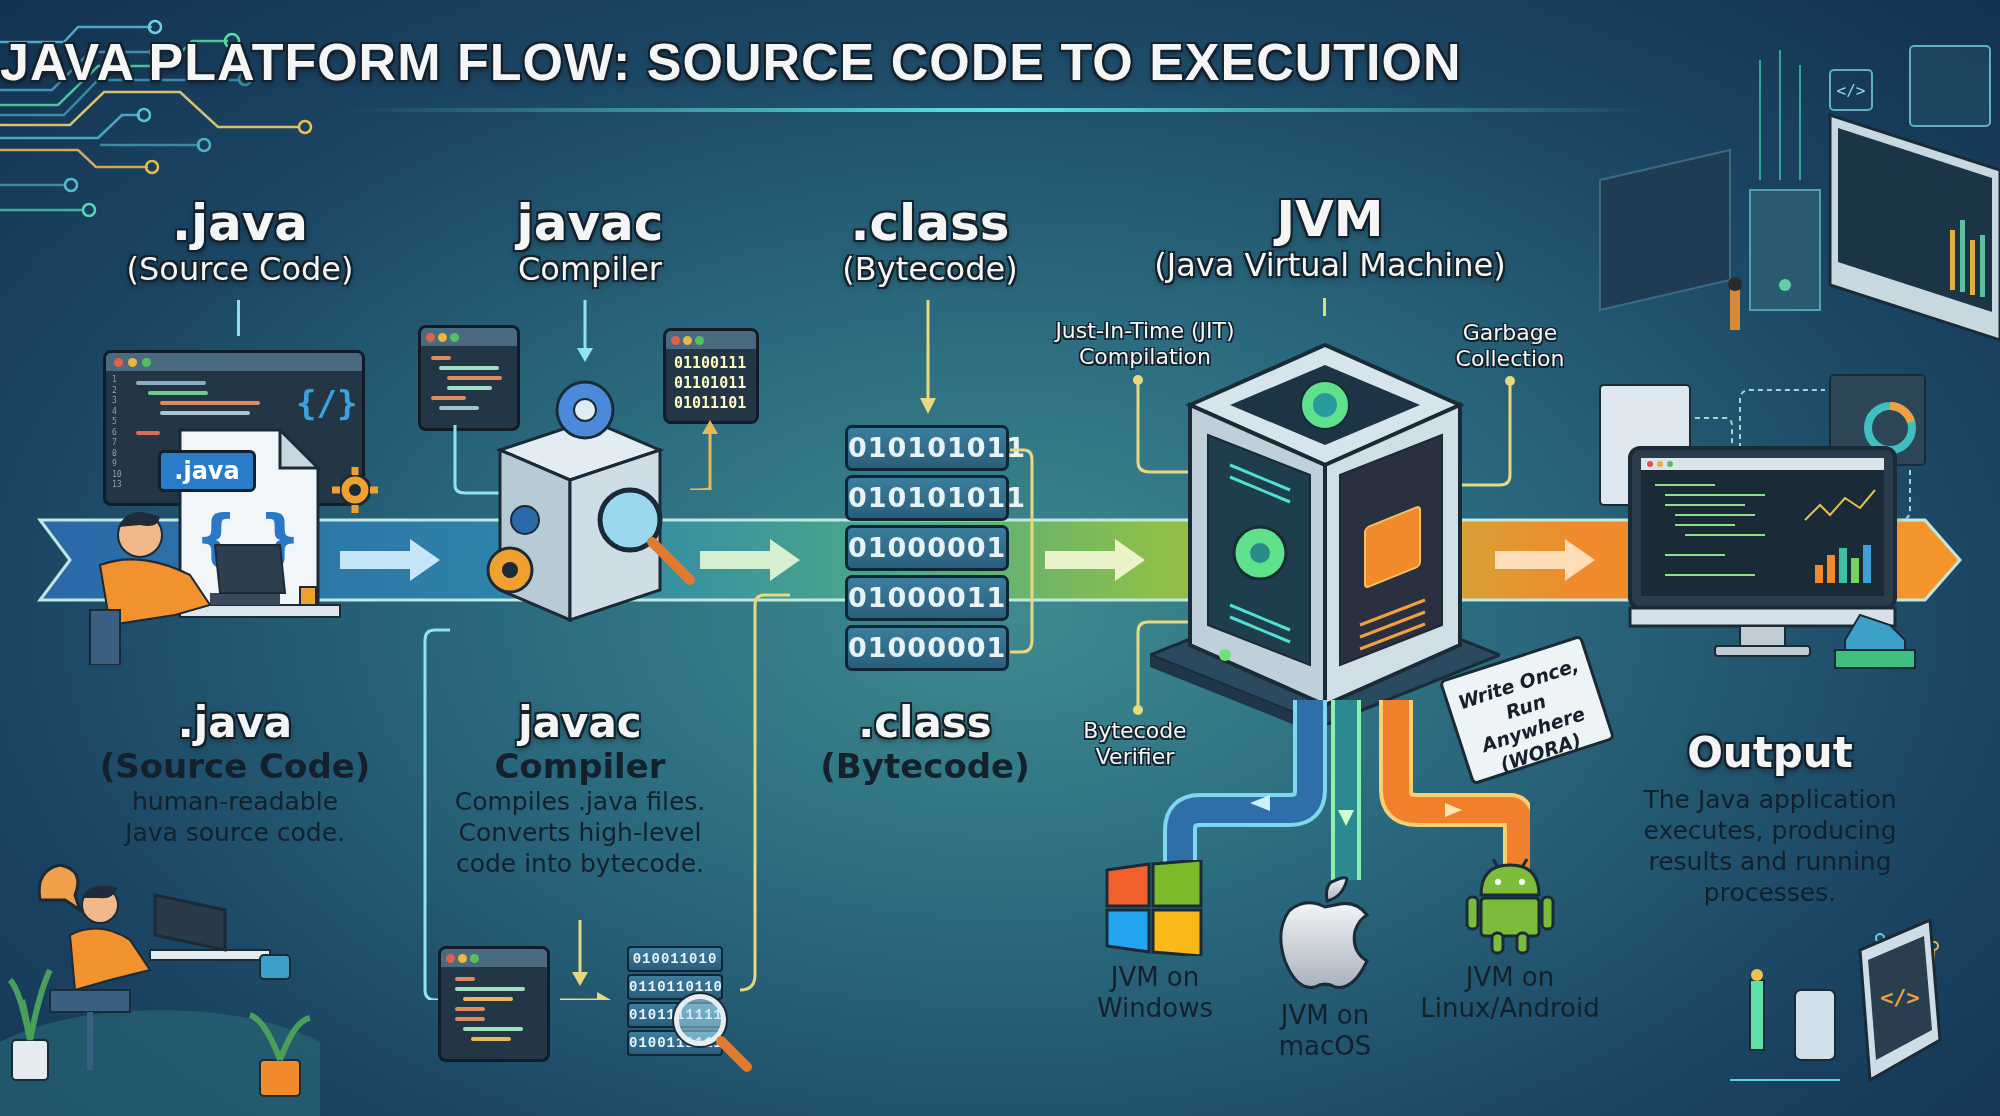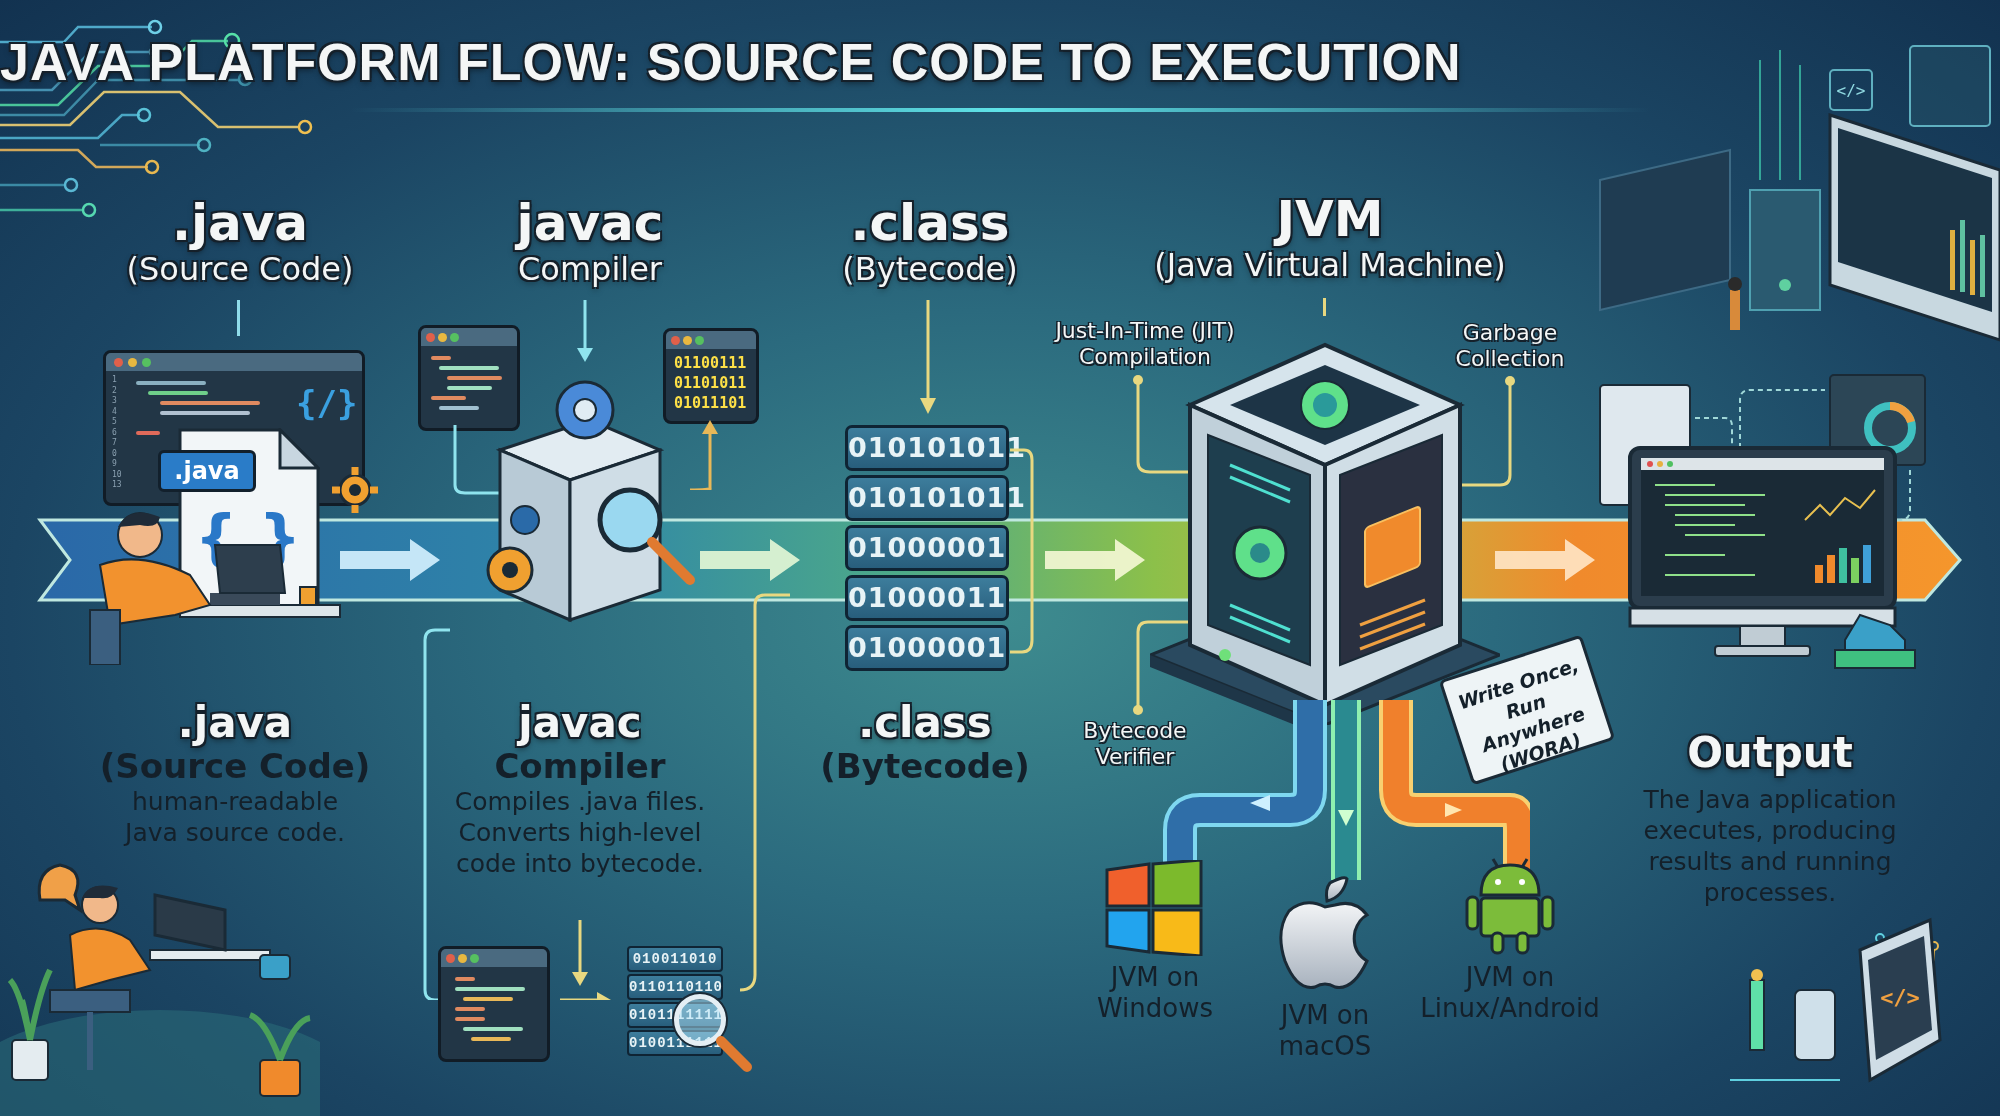--- a/index.html
+++ b/index.html
@@ -191,21 +191,21 @@
     <div class="cline" style="left:26px;top:58px;width:45px;background:#a0e0c0"></div>
     <div class="cline" style="left:10px;top:68px;width:35px;background:#e08a60"></div>
     <div class="cline" style="left:18px;top:78px;width:40px;background:#a0c0d0"></div>
   </div>
   <div class="codewin" style="left:663px;top:328px;width:90px;height:90px;">
     <div class="bar">
         <span class="dot" style="left:5px;background:#e0604a"></span>
         <span class="dot" style="left:17px;background:#e8b840"></span>
         <span class="dot" style="left:29px;background:#56c060"></span>
       </div>
-    <div id="compiler-bin" class="mono" style="position:absolute;left:8px;top:22px;font-size:15px;line-height:20px;color:#fde047;font-weight:bold;">
+    <div id="compiler-bin" class="mono" style="position:absolute;left:8px;top:22px;font-size:15px;line-height:20px;color:#fef9c3;font-weight:bold;">
         <div>01100111</div>
         <div>01101011</div>
         <div>01011101</div>
       </div>
   </div>
   <svg class="abs" style="left:670px;top:420px" width="50" height="70">
     <line x1="40" y1="70" x2="40" y2="12" stroke="#e8b858" stroke-width="3"></line>
       <polygon points="32,14 48,14 40,0" fill="#e8b858"></polygon>
     <path d="M40,68 Q40,70 20,70" stroke="#e8b858" stroke-width="3" fill="none"></path>
   </svg>

